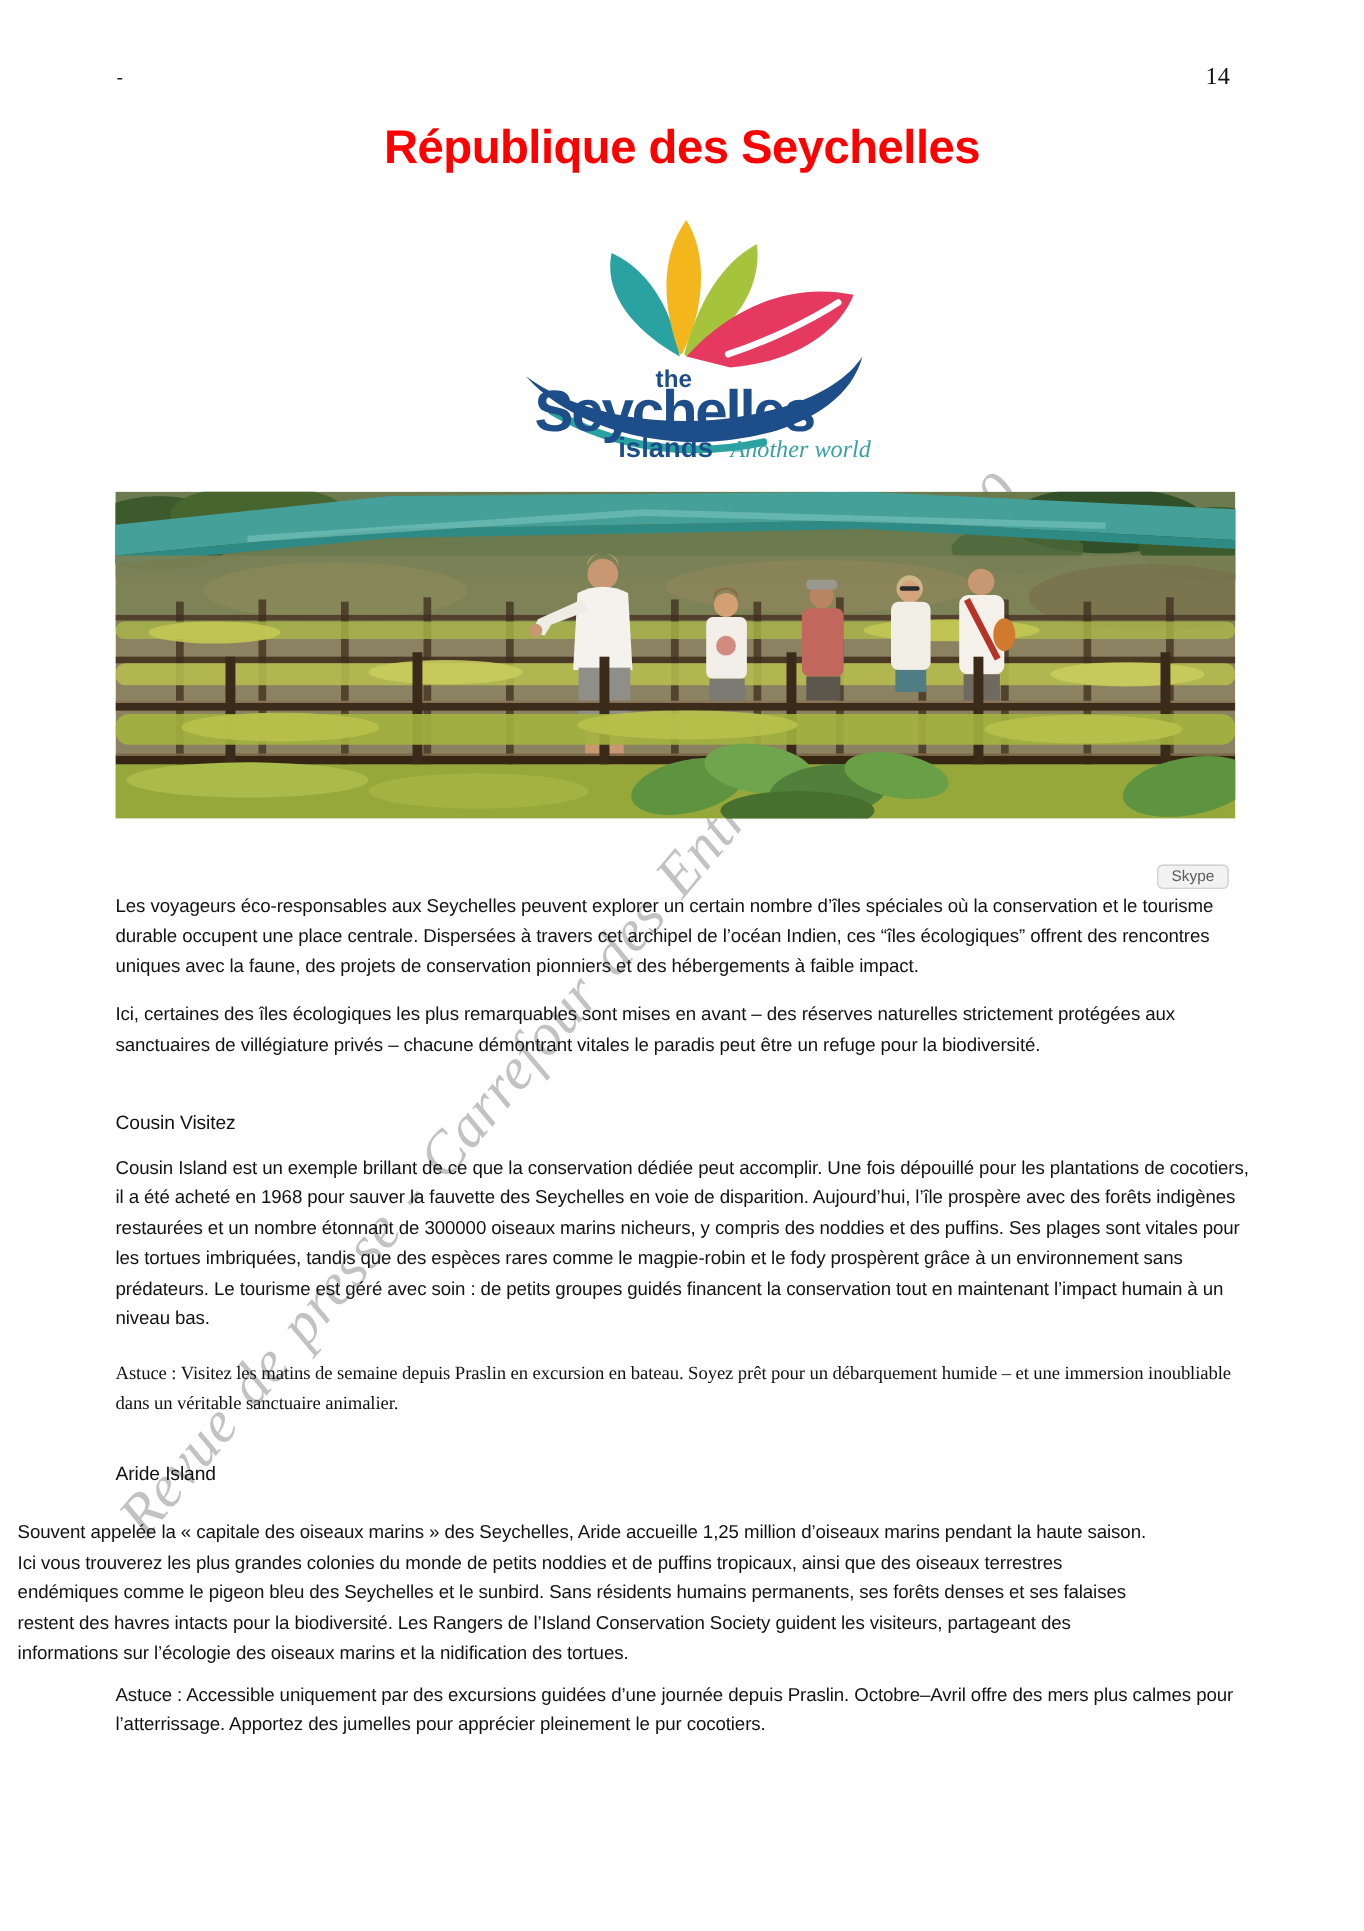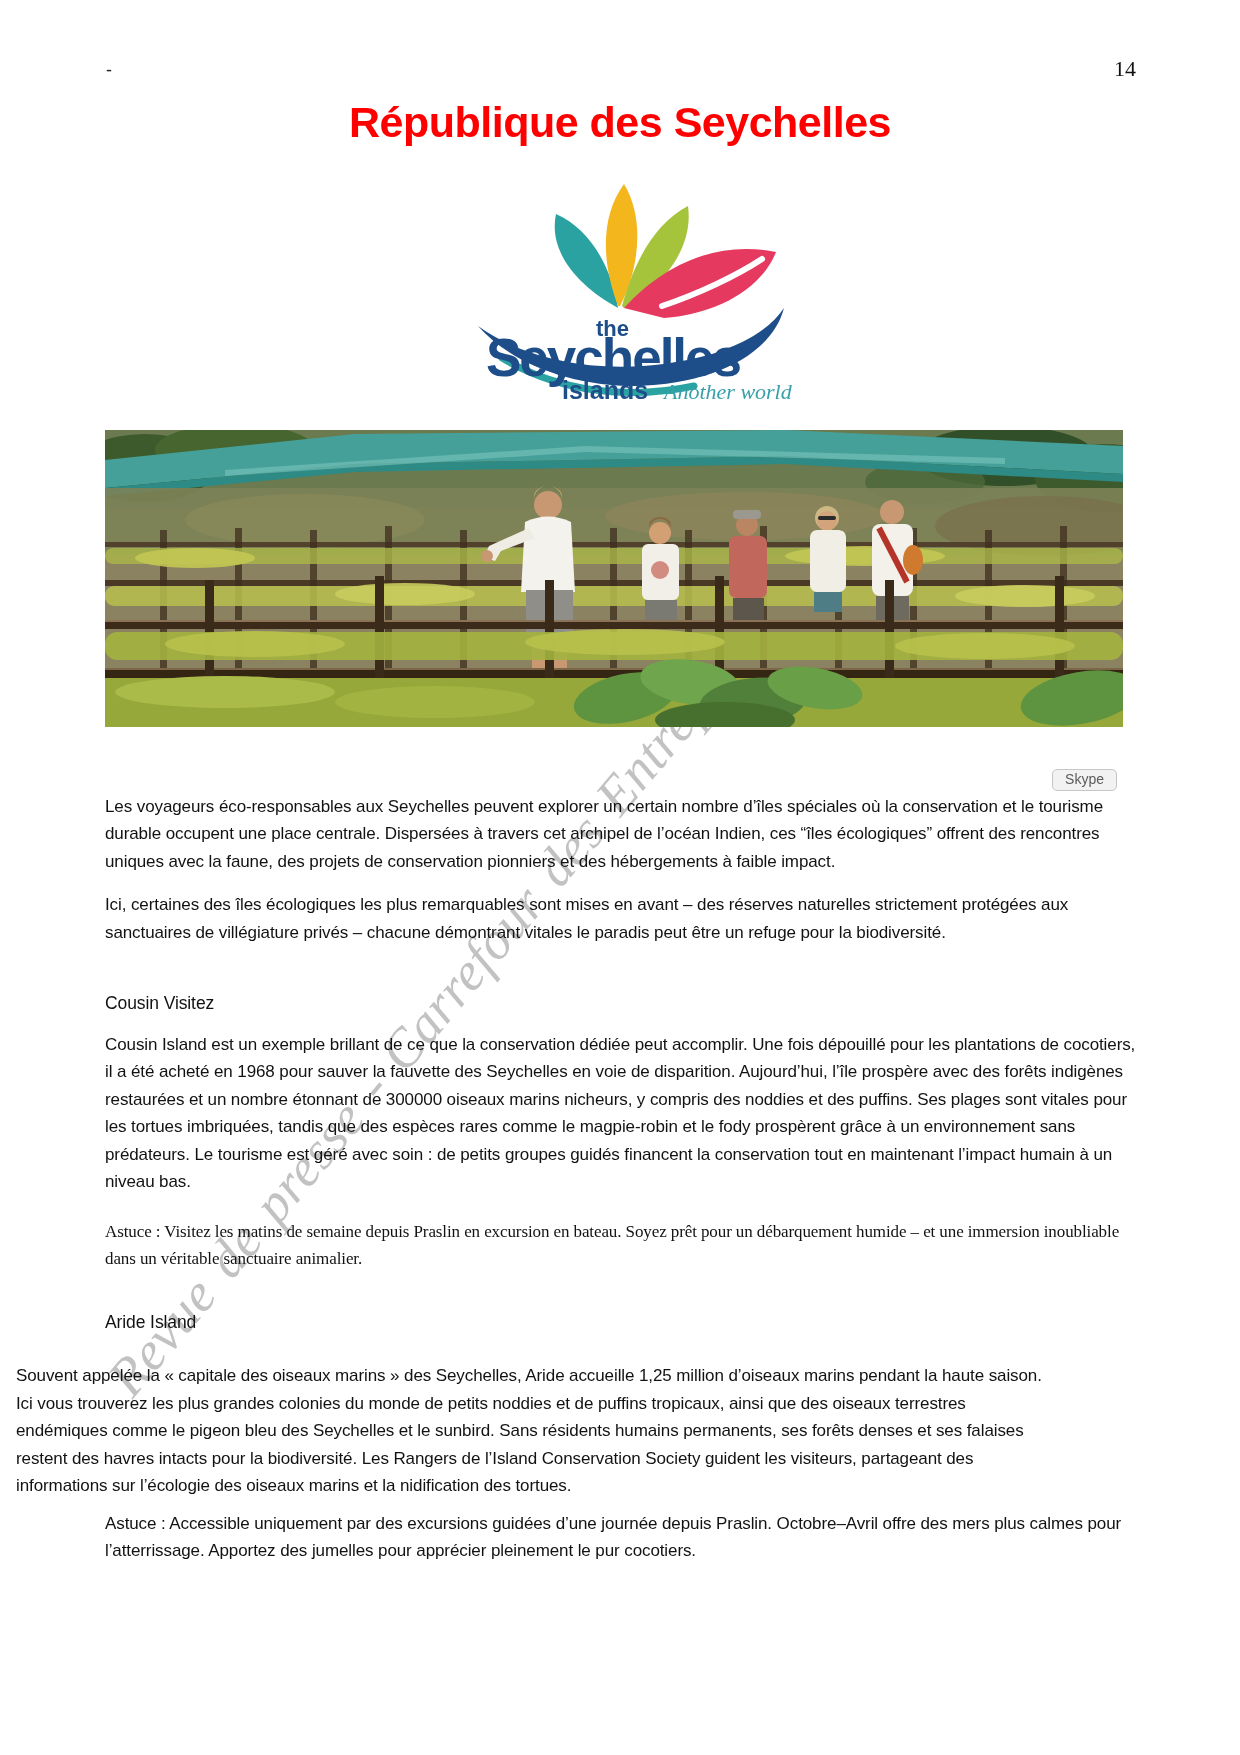--- a/index.html
+++ b/index.html
@@ -3,24 +3,24 @@
 <meta charset="utf-8">
 <style>
   html,body{margin:0;padding:0;background:#e8e8e8;}
   .page{
     position:relative;width:1240px;height:1755px;margin:0 auto;
     background:#ffffff;overflow:hidden;
     font-family:"Liberation Sans",sans-serif;color:#141414;
   }
   
   .corner-mark{position:absolute;left:106px;top:60px;font-size:18px;color:#222;}
-  .page-number{position:absolute;right:104px;top:56px;font-family:"Liberation Serif",serif;font-size:22px;color:#111;}
+  .page-number{position:absolute;right:122px;top:56px;font-family:"Liberation Serif",serif;font-size:22px;color:#111;}
   
   .doc-title{
-    margin:0;padding-top:96px;text-align:center;
+    margin:12px;padding-top:96px;text-align:center;
     font-size:43px;font-weight:bold;letter-spacing:-0.5px;color:#ff0000;
     line-height:1.25;
   }
   
   .logo-wrap{width:380px;margin:8px auto 0;position:relative;z-index:1;}
   
   .photo-wrap{position:relative;width:1018px;height:357px;margin:24px 0 0 105px;z-index:2;}
   .photo-wrap svg{display:block;}
   .skype-badge{
     position:absolute;right:6px;bottom:-4px;z-index:3;

